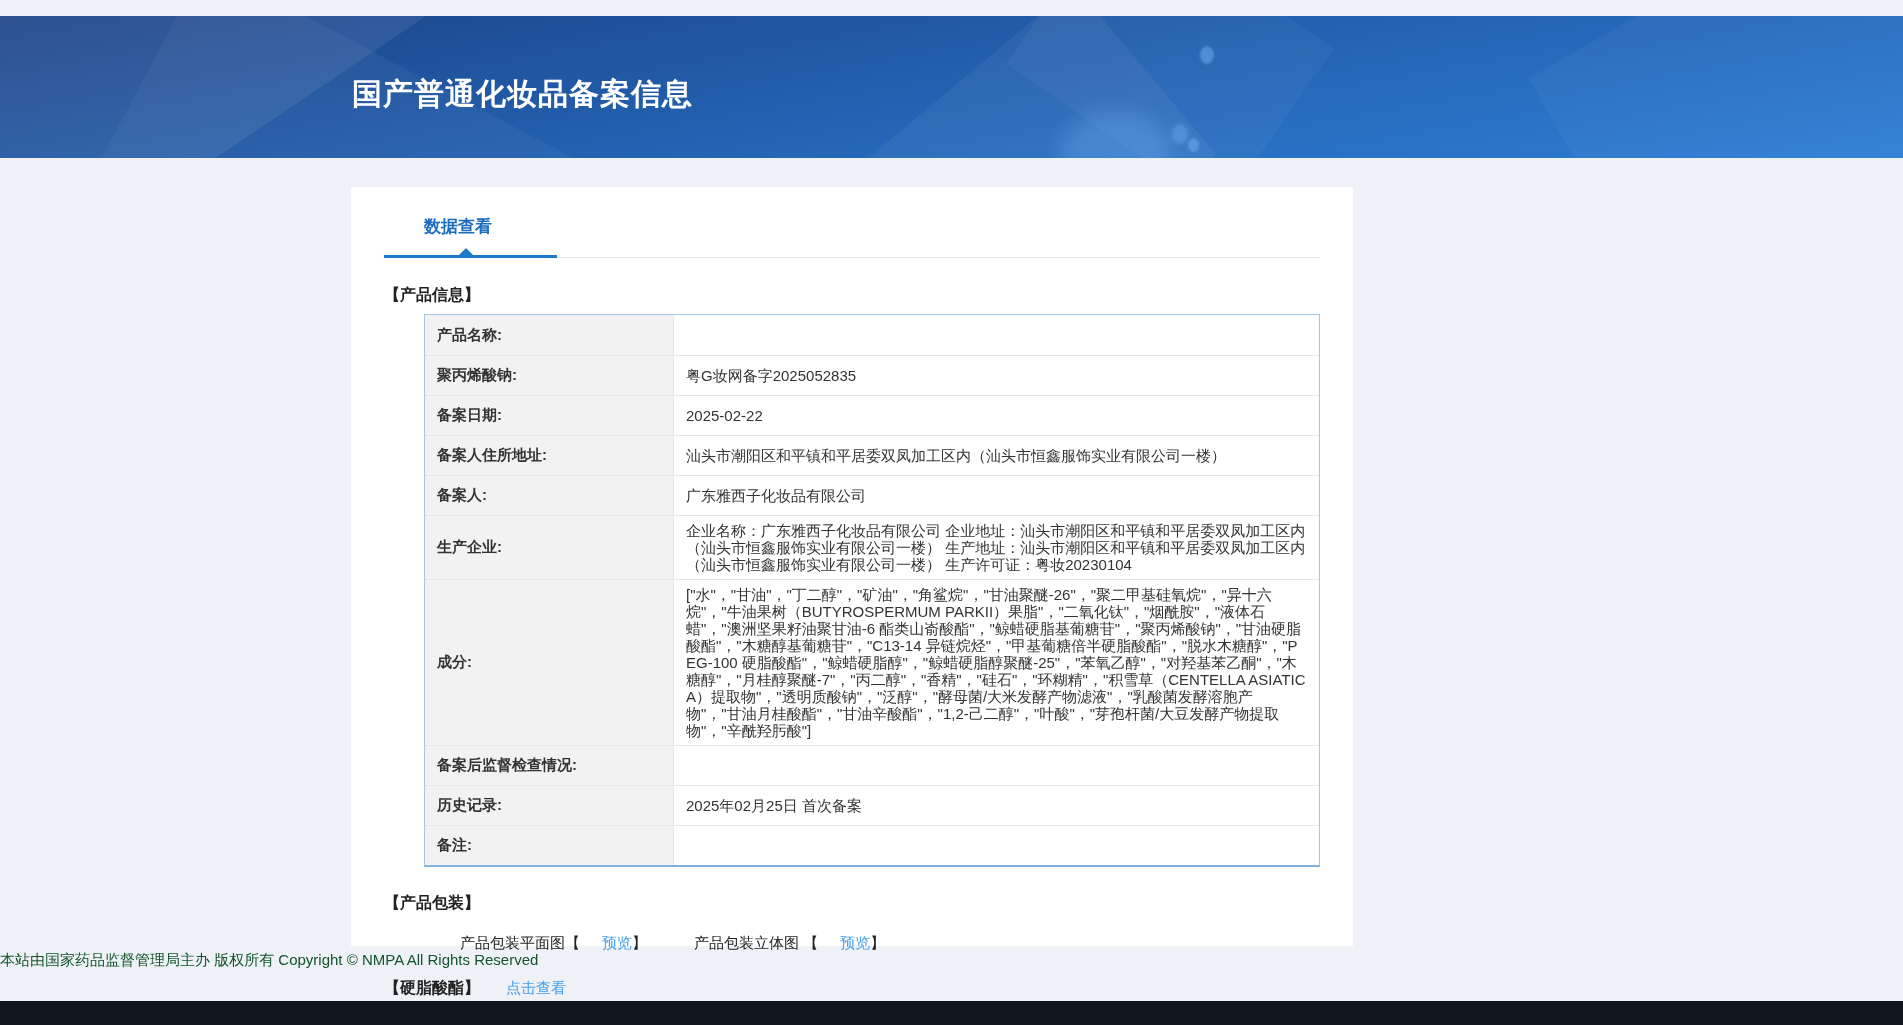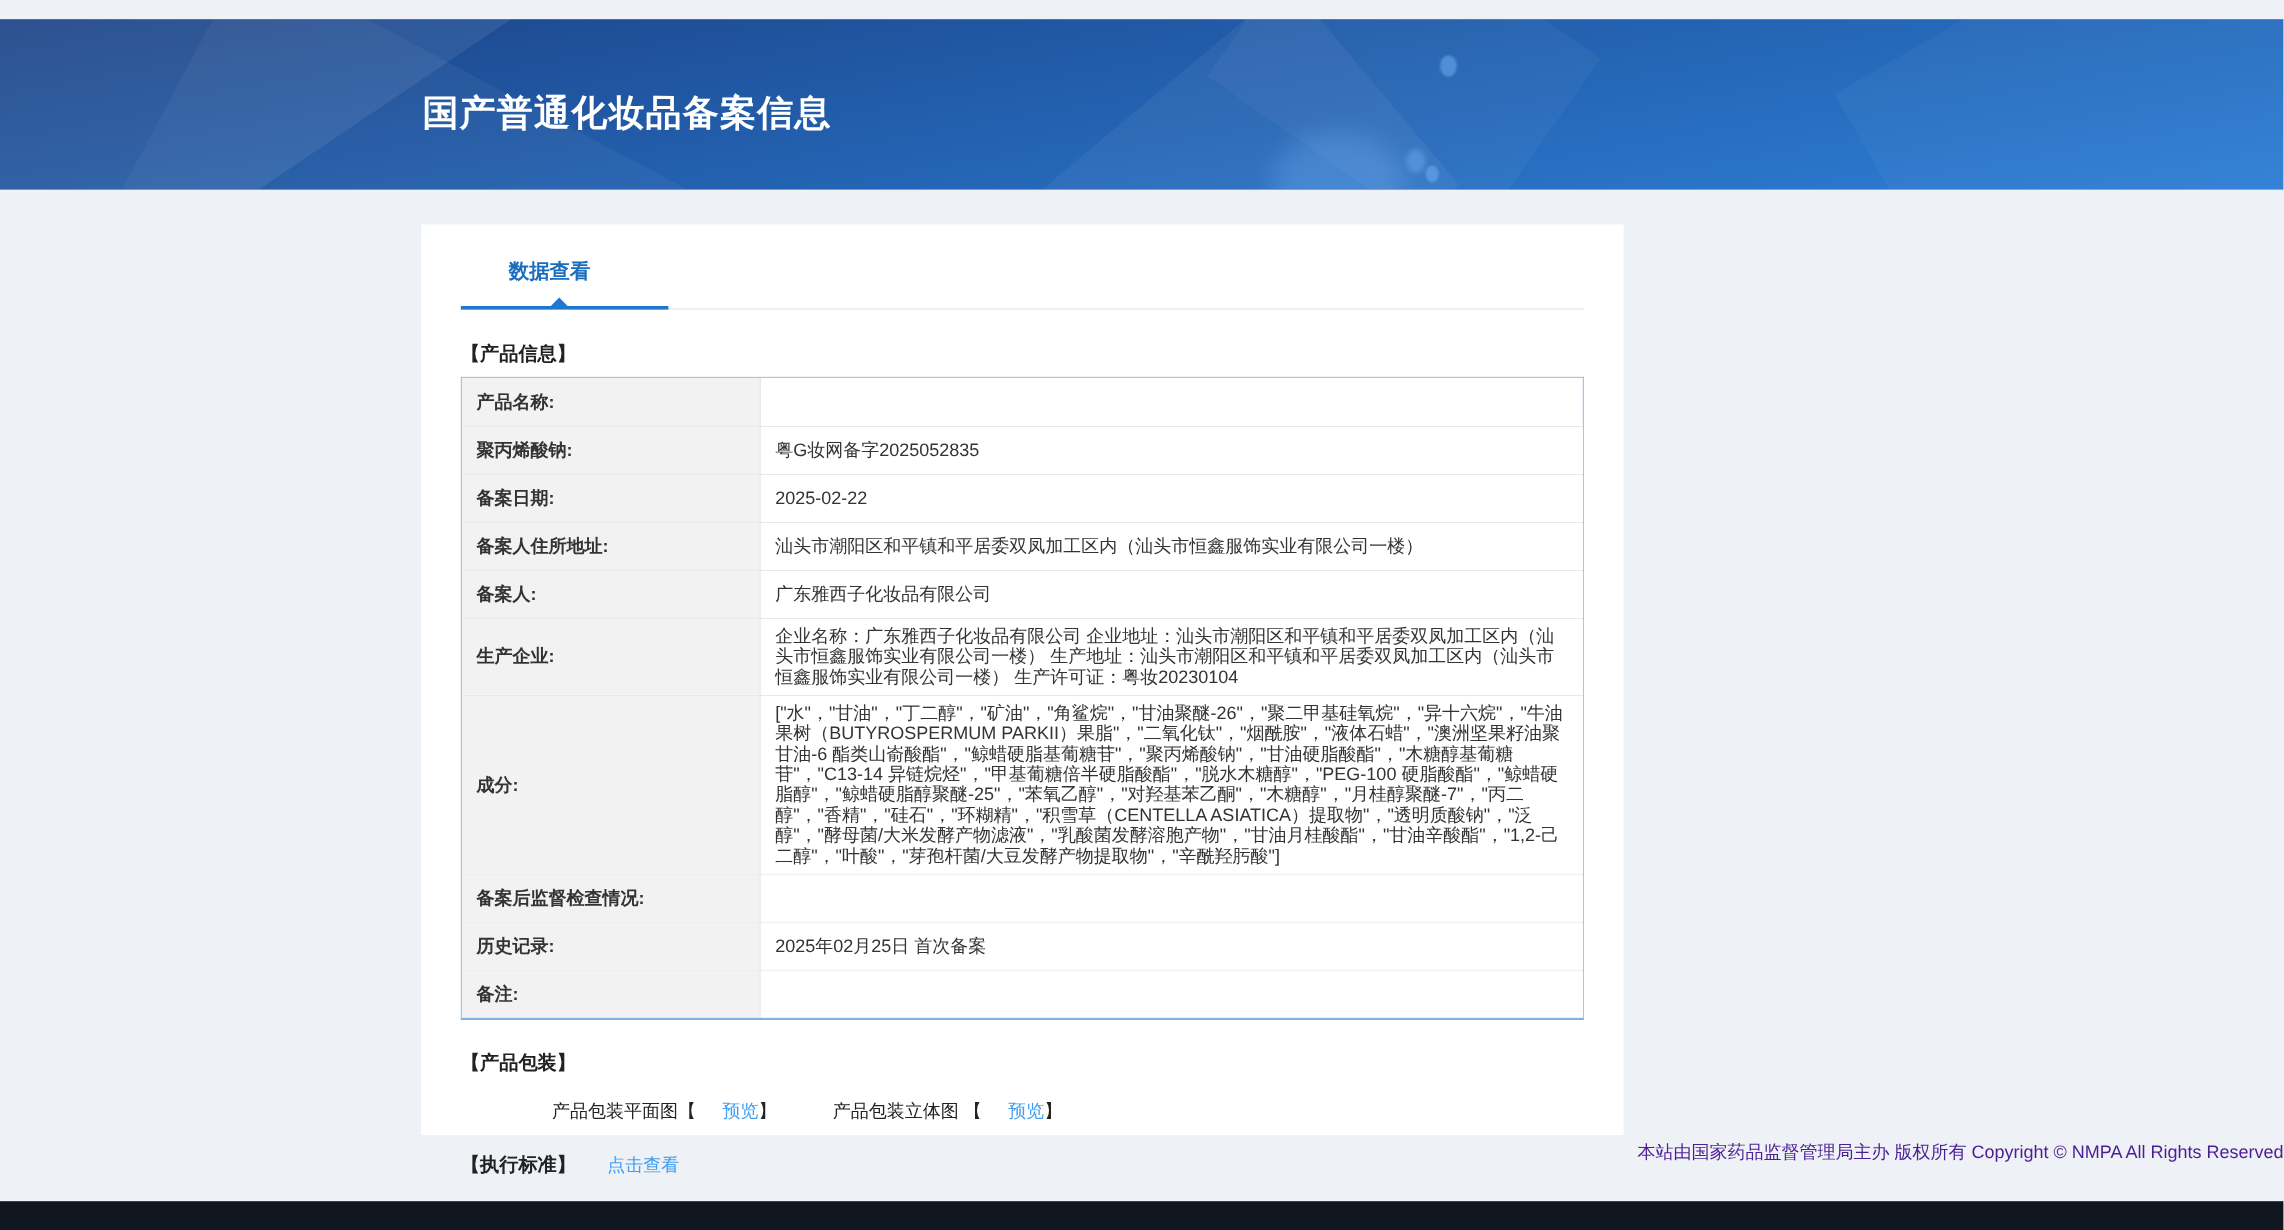--- a/index.html
+++ b/index.html
@@ -72,20 +72,21 @@
 
   
   .section-title { font-size:16px; font-weight:bold; color:#222; }
   .st-product { margin:27px 0 8px 0; }
   .st-packaging { margin:26px 0 0 0; }
 
   
   .info-table {
     border:1px solid #a5c6e6;
     border-bottom:2px solid #7fb2e2;
+    margin-left:40px;
   }
   .tr { display:flex; min-height:40px; border-top:1px solid #e8e8e8; }
   .tr:first-child { border-top:none; }
   .td-label {
     width:249px; flex:0 0 249px;
     background:#f2f2f2;
     border-right:1px solid #e8e8e8;
     display:flex; align-items:center;
     padding:6px 12px;
     font-size:15px; font-weight:bold; color:#333;
@@ -103,21 +104,21 @@
   .pkg-line { margin:20px 0 0 76px; font-size:15px; color:#222; }
   .pkg-gap { display:inline-block; width:47px; }
   a.link { color:#419ef0; text-decoration:none; cursor:pointer;margin-left:22px; }
   .std-line { margin-top:25px; font-size:16px; }
   .std-line .bold { font-weight:bold; color:#222; }
   .std-line a.link { font-size:15px; margin-left:26px; font-weight:normal; }
 
   
   .footer-text {
     position:absolute; top:951px; left:0; width:100%;
-    text-align:right; font-size:15px; color:#4c1d95;
+    text-align:left; font-size:15px; color:#14532d;
   }
   .bottom-bar {
     position:absolute; left:0; bottom:0; width:100%; height:24px;
     background:#10161f;
   }
 </style>
 </head>
 <body>
 
 <div class="banner">
@@ -187,21 +188,21 @@
         <div class="td-value"></div>
       </div>
     </div>
 
     <div class="section-title st-packaging">【产品包装】</div>
     <div class="pkg-line">
       <span>产品包装平面图【</span><a class="link">预览</a><span>】</span><span class="pkg-gap"></span><span>产品包装立体图 【</span><a class="link">预览</a><span>】</span>
     </div>
 
     <div class="std-line">
-      <span class="bold">【执行标准】</span><a class="link">点击查看</a>
+      <span class="bold">【硬脂酸酯】</span><a class="link">点击查看</a>
     </div>
 
     <div class="std-line">
       <span class="bold">【功效宣称】</span><a class="link">点击查看</a>
     </div>
 
   </div>
 </div>
 
 <div class="footer-text">本站由国家药品监督管理局主办 版权所有 Copyright © NMPA All Rights Reserved</div>

